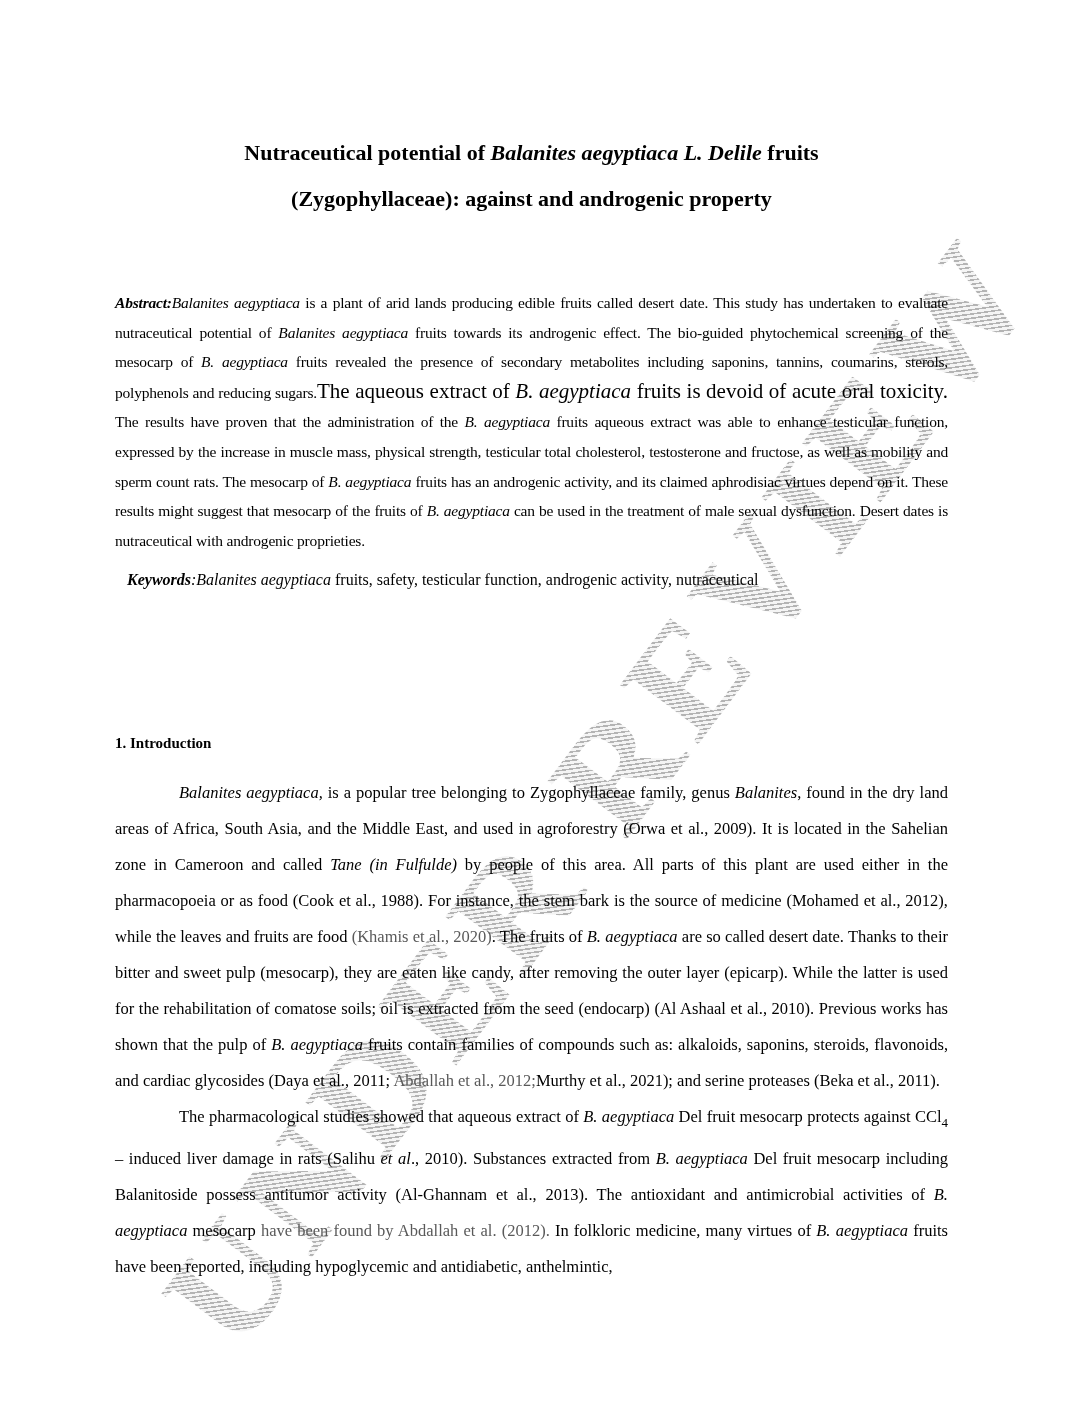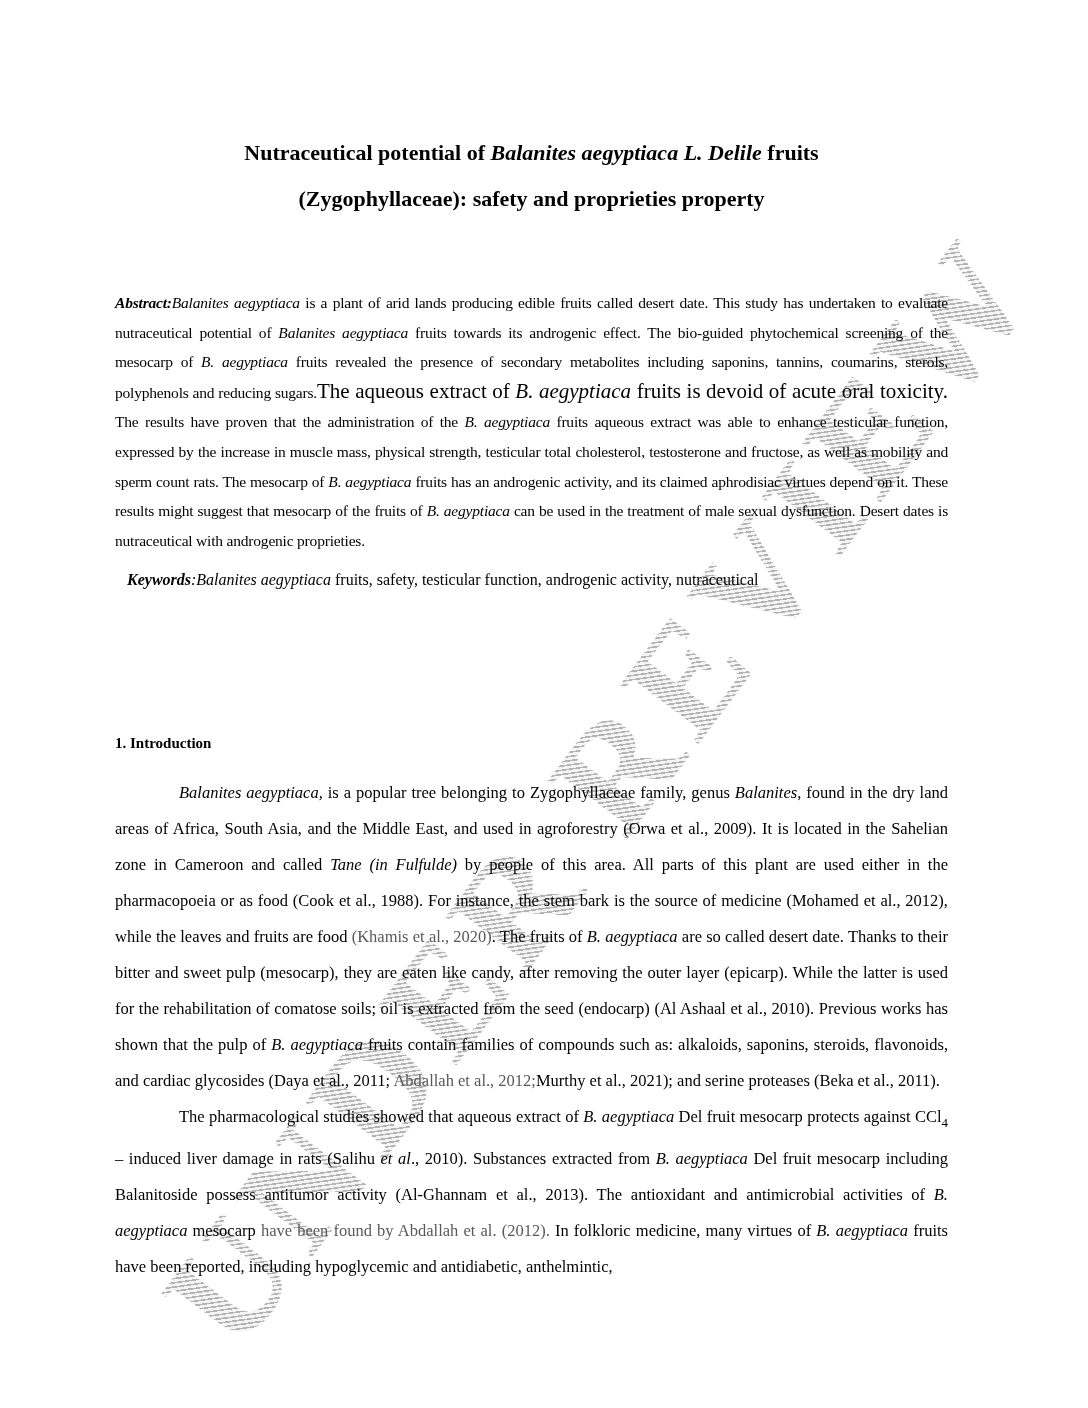--- a/index.html
+++ b/index.html
@@ -101,21 +101,21 @@
 </head>
 <body>
 
 <div class="watermark">
   <span class="watermark-text">UNDER REVIEW</span>
 </div>
 
 <div class="content">
   <h1 class="title">
     <span class="title-line"><span class="r-b">Nutraceutical potential of </span><span class="r-b r-i">Balanites aegyptiaca L. Delile</span><span class="r-b"> fruits</span></span>
-    <span class="title-line"><span class="r-b">(Zygophyllaceae): safety and proprieties property</span></span>
+    <span class="title-line"><span class="r-b">(Zygophyllaceae): against and androgenic property</span></span>
   </h1>
 
   <p class="abstract"><span class="r-b r-i">Abstract:</span><span class="r-i">Balanites aegyptiaca</span><span> is a plant of arid lands producing edible fruits called desert date. This study has undertaken to evaluate nutraceutical potential of </span><span class="r-i">Balanites aegyptiaca</span><span> fruits towards its androgenic effect. The bio-guided phytochemical screening of the mesocarp of </span><span class="r-i">B. aegyptiaca</span><span> fruits revealed the presence of secondary metabolites including saponins, tannins, coumarins, sterols, polyphenols and reducing sugars.</span><span class="r-big">The aqueous extract of </span><span class="r-big r-i">B. aegyptiaca</span><span class="r-big"> fruits is devoid of acute oral toxicity.</span><span> The results have proven that the administration of the </span><span class="r-i">B. aegyptiaca</span><span> fruits aqueous extract was able to enhance testicular function, expressed by the increase in muscle mass, physical strength, testicular total cholesterol, testosterone and fructose, as well as mobility and sperm count rats. The mesocarp of </span><span class="r-i">B. aegyptiaca</span><span> fruits has an androgenic activity, and its claimed aphrodisiac virtues depend on it. These results might suggest that mesocarp of the fruits of </span><span class="r-i">B. aegyptiaca</span><span> can be used in the treatment of male sexual dysfunction. Desert dates is nutraceutical with androgenic proprieties.</span></p>
 
   <p class="keywords"><span class="r-b r-i">Keywords</span><span class="r-i">:</span><span class="r-i">Balanites aegyptiaca</span><span> fruits, safety, testicular function, androgenic activity, nutraceutical</span></p>
 
   <h2 class="section-heading">1. Introduction</h2>
 
   <p class="body-para"><span class="r-i">Balanites aegyptiaca,</span><span> is a popular tree belonging to Zygophyllaceae family, genus </span><span class="r-i">Balanites</span><span>, found in the dry land areas of Africa, South Asia, and the Middle East, and used in agroforestry (Orwa et al., 2009). It is located in the Sahelian zone in Cameroon and called </span><span class="r-i">Tane (in Fulfulde)</span><span> by people of this area.  All parts of this plant are used either in the pharmacopoeia or as food (Cook et al., 1988). For instance, the stem bark is the source of medicine (Mohamed et al., 2012), while the leaves and fruits are food </span><span class="r-g">(Khamis et al., 2020)</span><span>. The fruits of </span><span class="r-i">B. aegyptiaca</span><span> are so called desert date. Thanks to their bitter and sweet pulp (mesocarp), they are eaten like candy, after removing the outer layer (epicarp). While the latter is used for the rehabilitation of comatose soils; oil is extracted from the seed (endocarp) (Al Ashaal et al., 2010). Previous works has shown that the pulp of </span><span class="r-i">B. aegyptiaca</span><span> fruits contain families of compounds such as: alkaloids, saponins, steroids, flavonoids, and cardiac glycosides (Daya et al., 2011; </span><span class="r-g">Abdallah et al., 2012;</span><span>Murthy et al., 2021); and serine proteases (Beka et al., 2011).</span></p>
 

